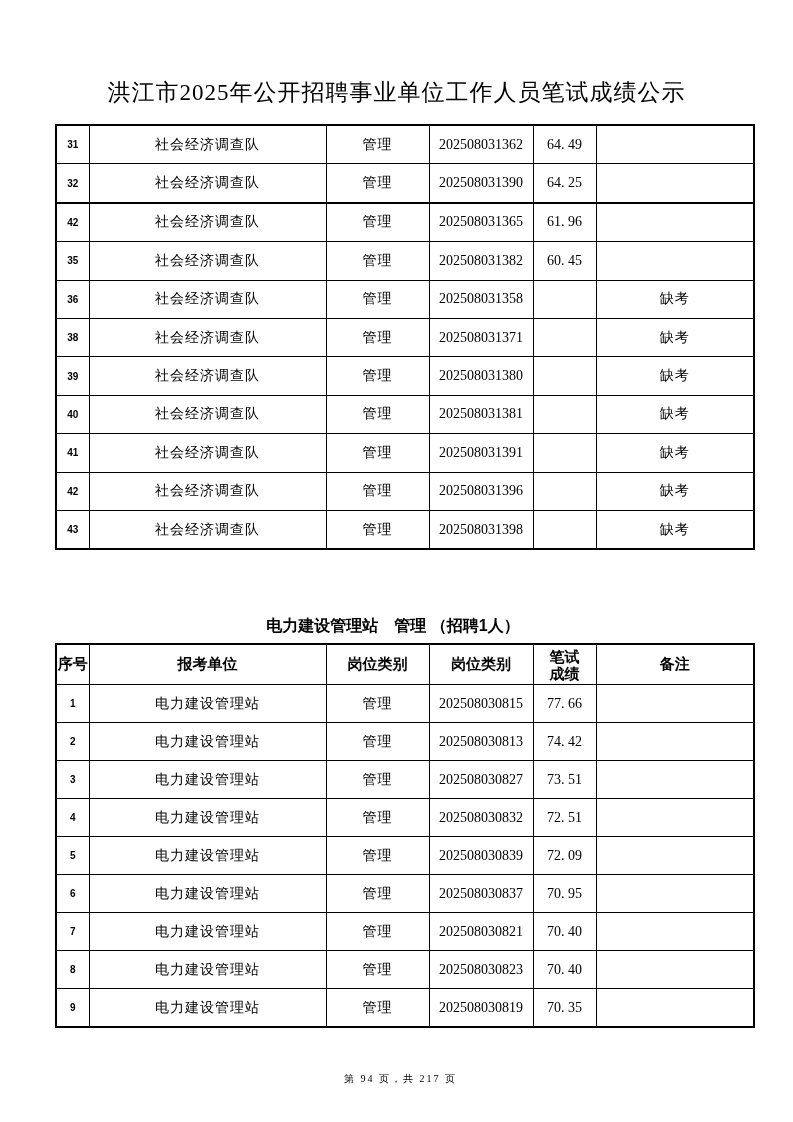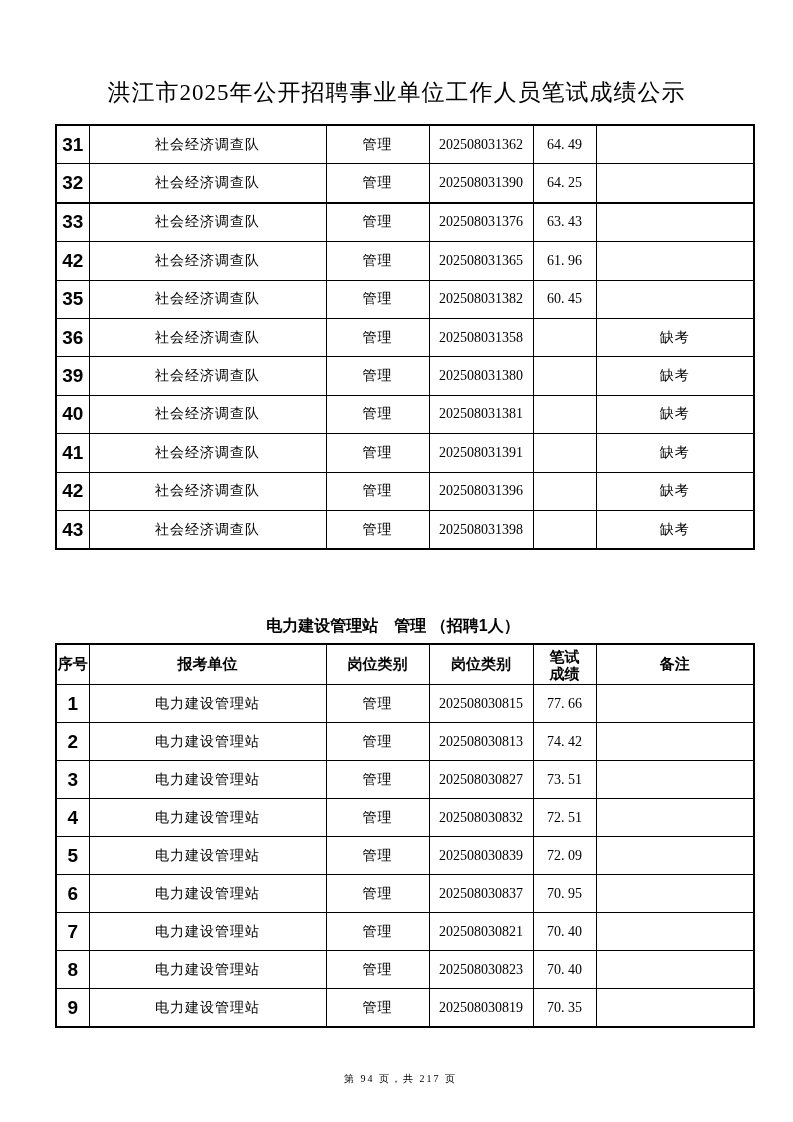--- a/index.html
+++ b/index.html
@@ -48,21 +48,21 @@
   .t2 th {
     height: 39px;
     font-size: 15px;
     font-family: "Liberation Sans", "DejaVu Sans", sans-serif;
     font-weight: 700;
   }
   .t2 th.c-score { white-space: pre-line; line-height: 17px; }
   td.c-seq {
     font-family: "Liberation Sans", "DejaVu Sans", sans-serif;
     font-weight: 600;
-    font-size: 19px;
+    font-size: 10px;
   }
   td.c-unit, td.c-cat, td.c-remark { font-size: 14px; letter-spacing: 1px; }
   td.c-ticket, td.c-score { font-size: 14px; }
   
   .t1 tbody tr:nth-of-type(2) td { border-bottom: 2px solid #000; margin-left: 30px; }
   .section-heading {
     position: absolute;
     top: 615px;
     left: 44px;
     width: 698px;
@@ -111,28 +111,20 @@
 
         <tr>
           <td class="c-seq">32</td>
           <td class="c-unit">社会经济调查队</td>
           <td class="c-cat">管理</td>
           <td class="c-ticket">202508031390</td>
           <td class="c-score">64. 25</td>
           <td class="c-remark"></td>
         </tr>
 
-        <tr>
-          <td class="c-seq">33</td>
-          <td class="c-unit">社会经济调查队</td>
-          <td class="c-cat">管理</td>
-          <td class="c-ticket">202508031376</td>
-          <td class="c-score">63. 43</td>
-          <td class="c-remark"></td>
-        </tr>
 
         <tr>
           <td class="c-seq">42</td>
           <td class="c-unit">社会经济调查队</td>
           <td class="c-cat">管理</td>
           <td class="c-ticket">202508031365</td>
           <td class="c-score">61. 96</td>
           <td class="c-remark"></td>
         </tr>
 
@@ -148,20 +140,28 @@
         <tr>
           <td class="c-seq">36</td>
           <td class="c-unit">社会经济调查队</td>
           <td class="c-cat">管理</td>
           <td class="c-ticket">202508031358</td>
           <td class="c-score"></td>
           <td class="c-remark">缺考</td>
         </tr>
 
 
+        <tr>
+          <td class="c-seq">38</td>
+          <td class="c-unit">社会经济调查队</td>
+          <td class="c-cat">管理</td>
+          <td class="c-ticket">202508031371</td>
+          <td class="c-score"></td>
+          <td class="c-remark">缺考</td>
+        </tr>
 
         <tr>
           <td class="c-seq">39</td>
           <td class="c-unit">社会经济调查队</td>
           <td class="c-cat">管理</td>
           <td class="c-ticket">202508031380</td>
           <td class="c-score"></td>
           <td class="c-remark">缺考</td>
         </tr>
 

